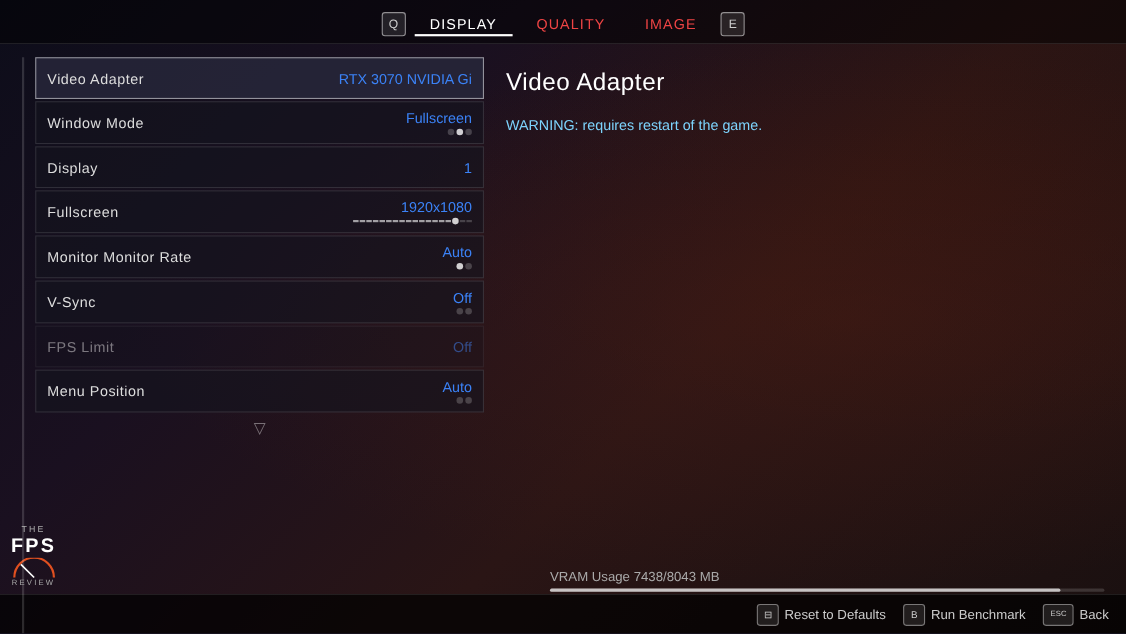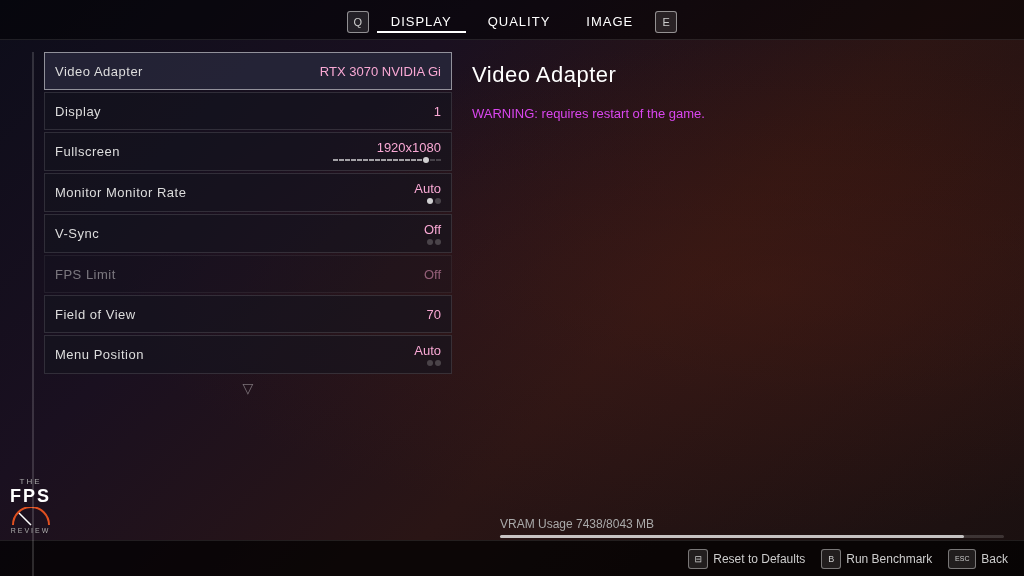--- a/index.html
+++ b/index.html
@@ -58,37 +58,37 @@
       align-items: center;
       justify-content: center;
       font-size: 11px;
       color: #ccc;
       background: rgba(255,255,255,0.1);
     }
 
     .nav-tab {
       padding: 4px 14px;
       font-size: 13px;
-      color: #ffffff;
+      color: #ef4444;
       letter-spacing: 1px;
       text-transform: uppercase;
       cursor: pointer;
     }
 
     .nav-tab.active {
       color: #fff;
       border-bottom: 2px solid #fff;
       padding-bottom: 2px;
     }
 
     
     .main {
       display: flex;
       flex: 1;
-      padding: 12px 20px 0 32px;
+      padding: 12px 20px 0 20px;
       gap: 20px;
     }
 
     
     .left-panel {
       width: 420px;
       display: flex;
       flex-direction: column;
       gap: 0;
       padding-left: 10px;
@@ -125,21 +125,21 @@
 
     .setting-value-container {
       display: flex;
       flex-direction: column;
       align-items: flex-end;
       gap: 2px;
     }
 
     .setting-value {
       font-size: 13px;
-      color: #f9a8d4;
+      color: #3b82f6;
     }
 
     .setting-dots {
       display: flex;
       gap: 2px;
       align-items: center;
     }
 
     .dot {
       width: 6px;
@@ -182,21 +182,21 @@
       letter-spacing: 0.5px;
     }
 
     .setting-desc {
       font-size: 13px;
       color: #bbb;
       line-height: 1.5;
     }
 
     .warning-text {
-      color: #d946ef;
+      color: #7dd3fc;
       font-size: 13px;
       margin-top: 4px;
     }
 
     
     .vram-section {
       position: absolute;
       bottom: 38px;
       right: 20px;
       left: 500px;
@@ -312,20 +312,31 @@
 
     <div class="left-panel">
 
       <div class="setting-row active">
         <span class="setting-label">Video Adapter</span>
         <div class="setting-value-container">
           <span class="setting-value">RTX 3070   NVIDIA Gi</span>
         </div>
       </div>
 
+      <div class="setting-row">
+        <span class="setting-label">Window Mode</span>
+        <div class="setting-value-container">
+          <span class="setting-value">Fullscreen</span>
+          <div class="setting-dots">
+            <div class="dot"></div>
+            <div class="dot active-dot"></div>
+            <div class="dot"></div>
+          </div>
+        </div>
+      </div>
 
       <div class="setting-row">
         <span class="setting-label">Display</span>
         <div class="setting-value-container">
           <span class="setting-value">1</span>
         </div>
       </div>
 
       <div class="setting-row">
         <span class="setting-label">Fullscreen</span>
@@ -376,26 +387,20 @@
         </div>
       </div>
 
       <div class="setting-row disabled">
         <span class="setting-label">FPS Limit</span>
         <div class="setting-value-container">
           <span class="setting-value">Off</span>
         </div>
       </div>
 
-      <div class="setting-row">
-        <span class="setting-label">Field of View</span>
-        <div class="setting-value-container">
-          <span class="setting-value">70</span>
-        </div>
-      </div>
 
       <div class="setting-row">
         <span class="setting-label">Menu Position</span>
         <div class="setting-value-container">
           <span class="setting-value">Auto</span>
           <div class="setting-dots">
             <div class="dot"></div>
             <div class="dot"></div>
           </div>
         </div>

